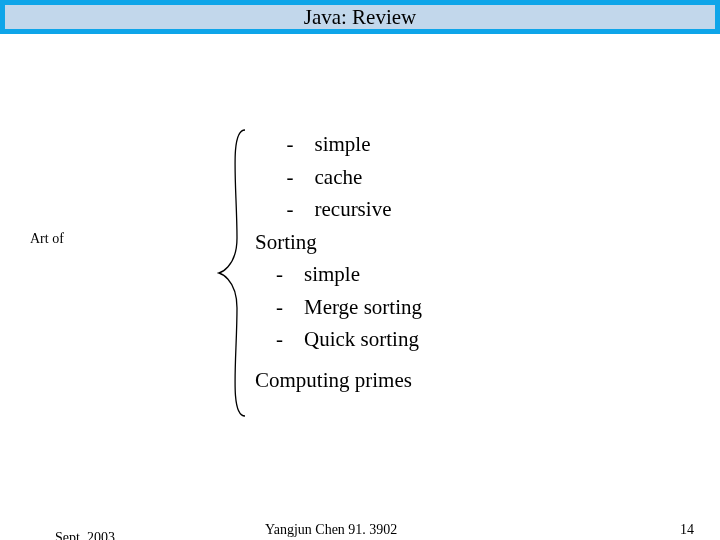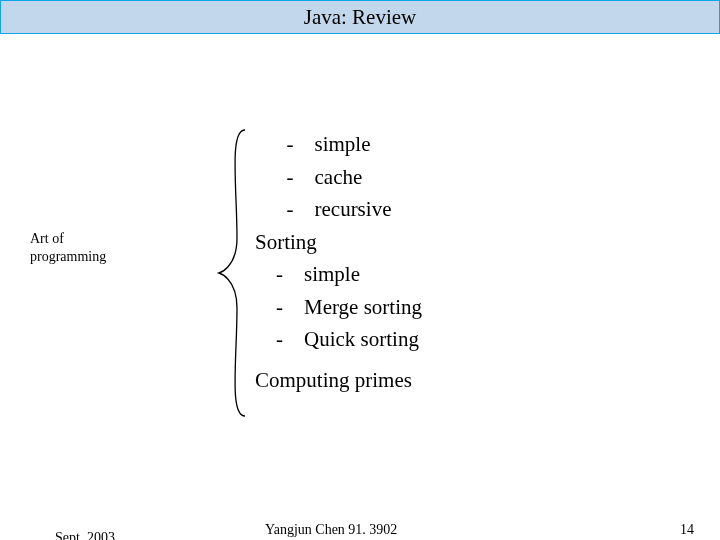--- a/index.html
+++ b/index.html
@@ -9,21 +9,21 @@
     background: #fff;
     font-family: "Times New Roman", Times, serif;
     color: #000;
     position: relative;
     overflow: hidden;
   }
   .title-bar {
     width: 100%;
     height: 34px;
     background: #c2d7eb;
-    border: 1px solid #0ea5e9;
+    border: 5px solid #0ea5e9;
     display: flex;
     align-items: center;
     justify-content: center;
     font-size: 21px;
   }
   .left-label {
     position: absolute;
     left: 30px;
     top: 230px;
     font-size: 14px;
@@ -57,21 +57,20 @@
 </style>
 </head>
 <body>
 
 <div class="title-bar">
   <span>Java: Review</span>
 </div>
 
 <div class="left-label">
   <div>Art of</div>
-  <div>programming</div>
 </div>
 
 <svg class="brace" width="34" height="290" viewBox="0 0 34 290">
   <path d="M 30 2
            C 14 2, 22 60, 22 110
            C 22 140, 4 145, 4 145
            C 4 145, 22 150, 22 180
            C 22 230, 14 288, 30 288" fill="none" stroke="#000" stroke-width="1.3"></path>
 </svg>
 

